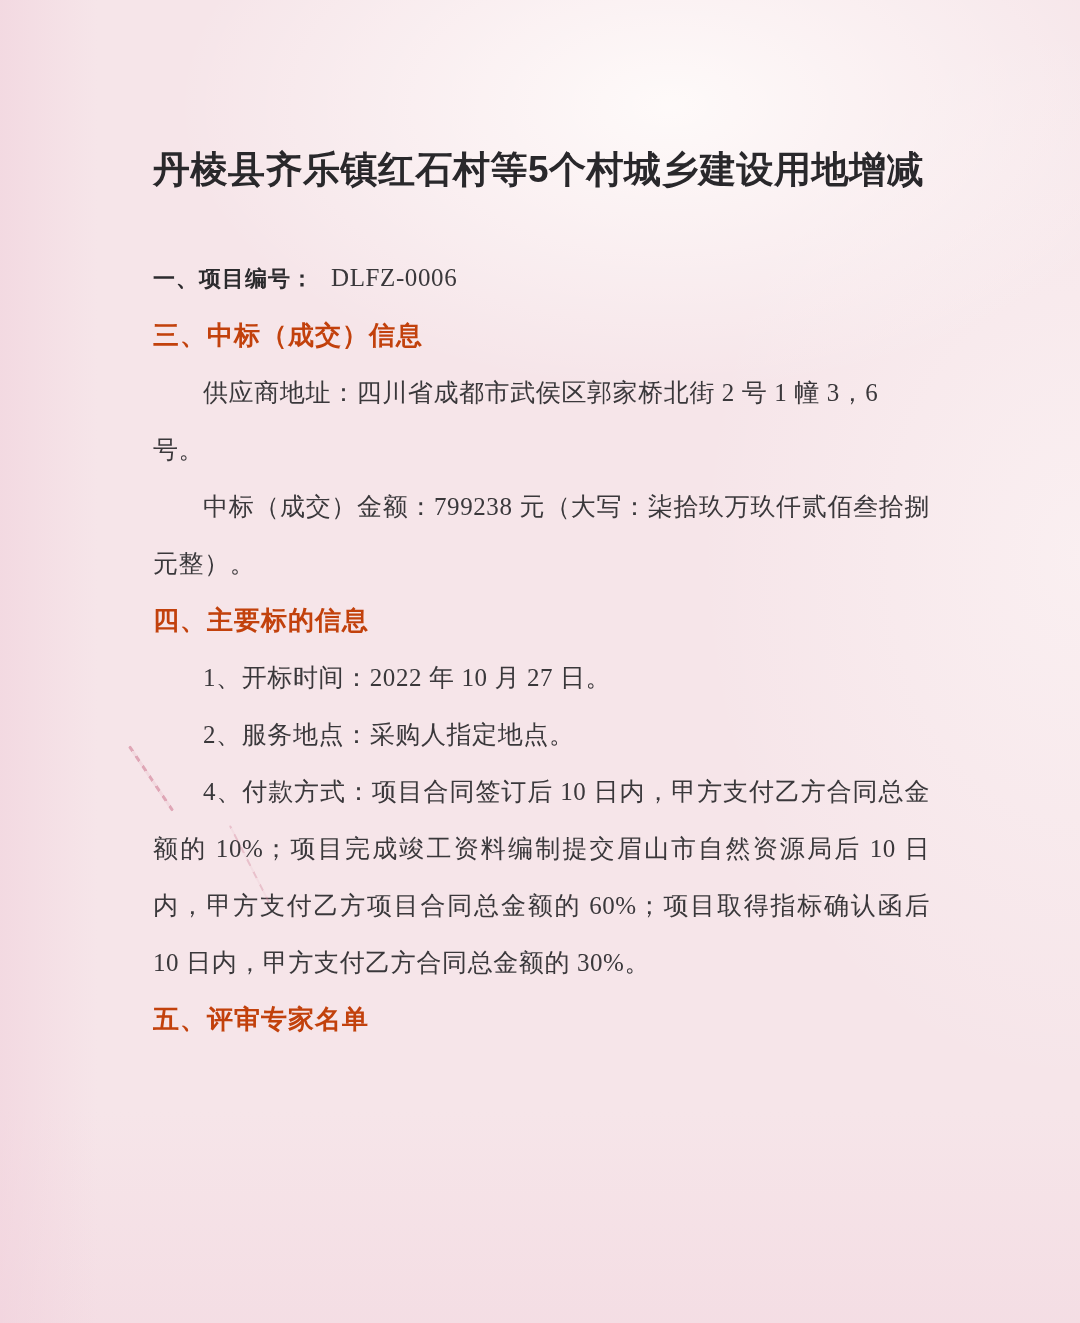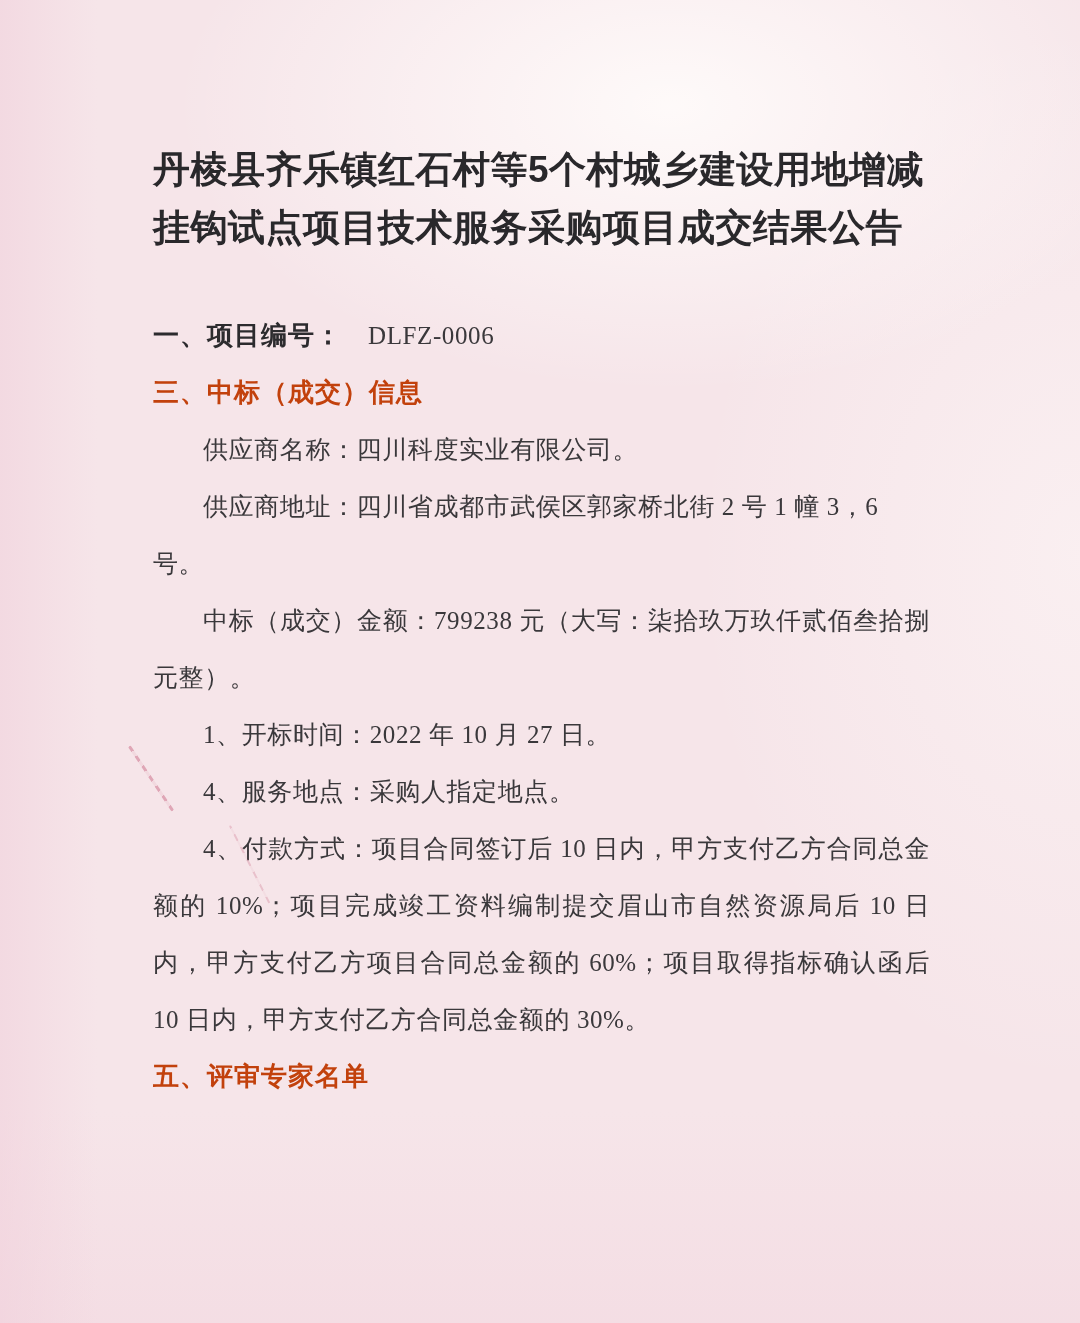--- a/index.html
+++ b/index.html
@@ -36,25 +36,25 @@
   p.heading {
     font-family: "Liberation Sans", "DejaVu Sans", sans-serif;
     font-weight: 700;
     font-size: 26px;
     color: #c2410c;
     letter-spacing: 1px;
   }
   .hd {
     font-family: "Liberation Sans", "DejaVu Sans", sans-serif;
     font-weight: 700;
-    font-size: 26px;
+    font-size: 22px;
     color: #2c2b2e;
     letter-spacing: 1px;
   }
-  .val { margin-left: 26px; }
+  .val { margin-left: 17px; }
   .indent { text-indent: 50px; }
   .just { text-align: justify; }
   .experts-head { margin-top: 8px; }
 
   
   .crease { position: absolute; border-radius: 3px; transform-origin: top left; }
   .crease-1 {
     left: 128px; top: 747px; width: 3px; height: 78px;
     transform: rotate(-34deg);
     background: repeating-linear-gradient(0deg,
@@ -72,38 +72,37 @@
 
 <div class="page">
 
   <div class="crease crease-1"></div>
   <div class="crease crease-2"></div>
 
   <div class="doc">
 
     <h1 class="title">
       <span class="tl">丹棱县齐乐镇红石村等5个村城乡建设用地增减</span>
-      <span class="tl">挂钩试点项目技术服务采购项目成交结果公告</span>
     </h1>
 
     <p class="body-line"><span class="hd">一、项目编号：</span><span class="val">DLFZ-0006</span></p>
 
 
     <p class="heading">三、中标（成交）信息</p>
 
-    <p class="body-line indent">供应商名称：四川科度实业有限公司。</p>
 
     <p class="body-line indent">供应商地址：四川省成都市武侯区郭家桥北街 2 号 1 幢 3，6 号。</p>
 
     <p class="body-line indent just">中标（成交）金额：799238 元（大写：柒拾玖万玖仟贰佰叁拾捌元整）。</p>
 
+    <p class="heading">四、主要标的信息</p>
 
     <p class="body-line indent">1、开标时间：2022 年 10 月 27 日。</p>
 
-    <p class="body-line indent">4、服务地点：采购人指定地点。</p>
+    <p class="body-line indent">2、服务地点：采购人指定地点。</p>
 
 
     <p class="body-line indent just">4、付款方式：项目合同签订后 10 日内，甲方支付乙方合同总金额的 10%；项目完成竣工资料编制提交眉山市自然资源局后 10 日内，甲方支付乙方项目合同总金额的 60%；项目取得指标确认函后 10 日内，甲方支付乙方合同总金额的 30%。</p>
 
     <p class="heading experts-head">五、评审专家名单</p>
 
   </div>
 </div>
 
 </body></html>

